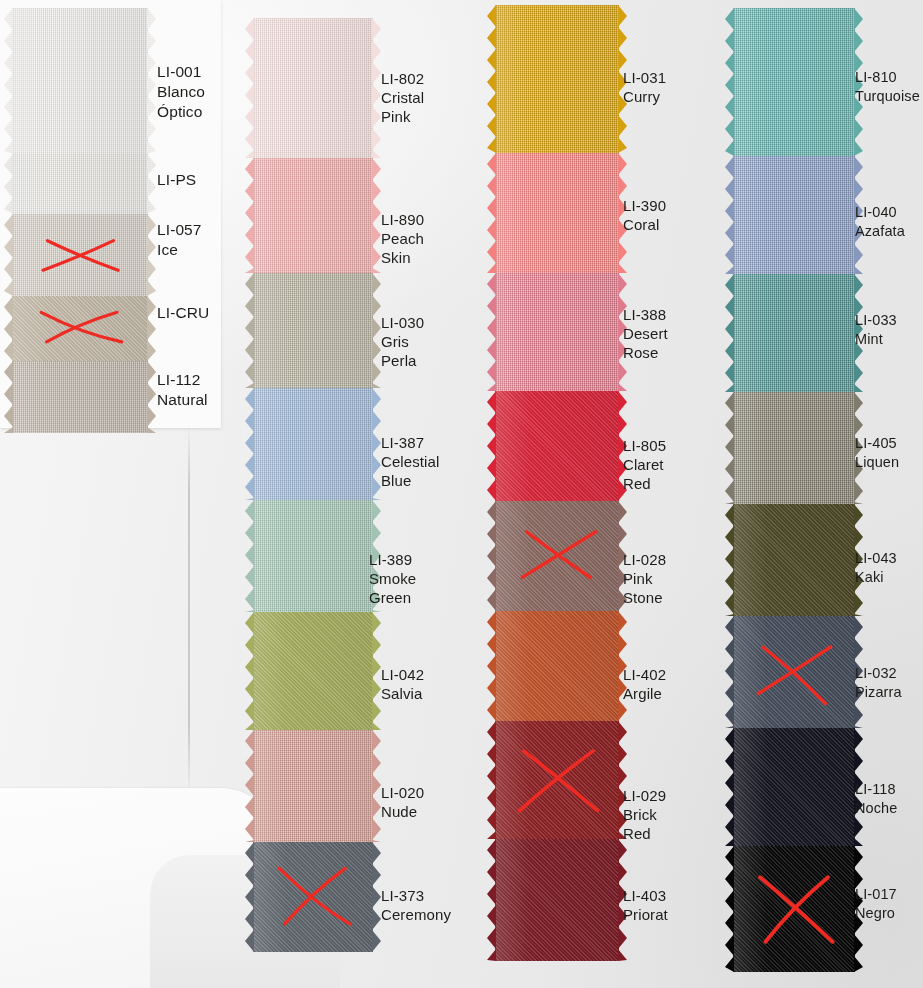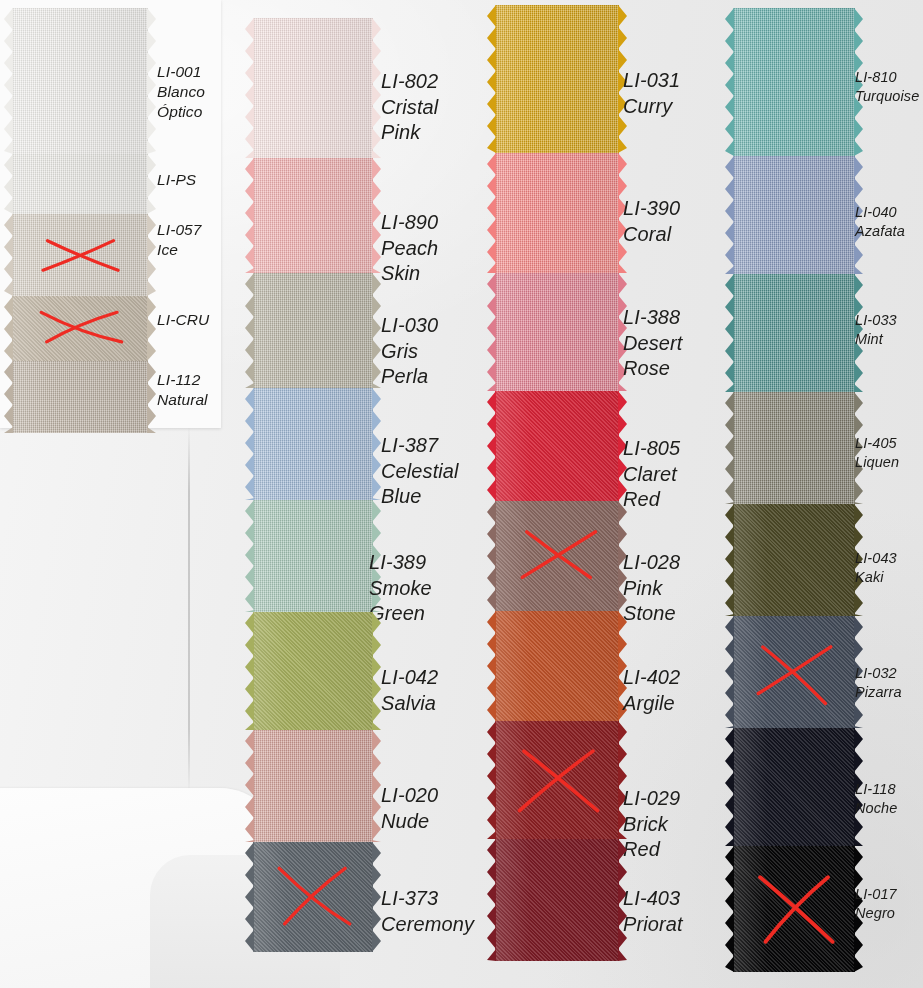--- a/index.html
+++ b/index.html
@@ -136,27 +136,26 @@
   }
 
   
   .label {
     position: absolute;
     font-family: "Liberation Sans", sans-serif;
     color: #1d1d1b;
     line-height: 1.28;
     white-space: pre-line;
     letter-spacing: 0.1px;
-    font-style: italic;
   }
   .label .code { display: block; }
   .label .name { display: block; }
 
   #col-1 .label { font-size: 15.5px; }
-  #col-2 .label, #col-3 .label { font-size: 20px; }
+  #col-2 .label, #col-3 .label { font-size: 15px; }
   #col-4 .label { font-size: 14.5px; }
 </style>
 </head>
 <body>
 
 <div id="photo">
 
   <div class="wall-shade"></div>
   <div class="wall-seam"></div>
   <div class="surface-lo"></div>
@@ -210,21 +209,21 @@
           <path d="M9,0 L0,11 L9,22 L0,33 L9,44 L0,55 L9,65 L9,65 Z" fill="#c6bcac"></path>
         </svg>
         <svg class="pink-edge right" width="9" height="65" viewBox="0 0 9 65" preserveAspectRatio="none">
           <path d="M0,0 L9,11 L0,22 L9,33 L0,44 L9,55 L0,65 L0,65 Z" fill="#c6bcac"></path>
         </svg>
         <svg class="cross" width="84" height="36" viewBox="0 0 84 36" style="left: 27px; top: 14px;">
           <path d="M2.2,2.4 Q42,23.22 82.7,31.9" stroke="#ee2b23" stroke-width="3.2" stroke-linecap="round" fill="none"></path>
           <path d="M78.1,2.3 Q40.32,13.5 7.6,31.8" stroke="#ee2b23" stroke-width="3.2" stroke-linecap="round" fill="none"></path>
         </svg>
       </div>
-      <div class="label" style="left: 157px; top: 310px;"><span class="code">LI-CRU</span></div>
+      <div class="label" style="left: 157px; top: 303px;"><span class="code">LI-CRU</span></div>
       <div class="swatch" style="left: 12px; top: 361px; width: 136px; height: 72px;">
         <div class="swatch-body linen" style="--c: #bcb1a3;"></div>
         <div class="swatch-shade"></div>
         <svg class="pink-edge left" width="9" height="72" viewBox="0 0 9 72" preserveAspectRatio="none">
           <path d="M9,0 L0,11 L9,22 L0,33 L9,44 L0,55 L9,66 L0,72 L9,72 Z" fill="#bcb1a3"></path>
         </svg>
         <svg class="pink-edge right" width="9" height="72" viewBox="0 0 9 72" preserveAspectRatio="none">
           <path d="M0,0 L9,11 L0,22 L9,33 L0,44 L9,55 L0,66 L9,72 L0,72 Z" fill="#bcb1a3"></path>
         </svg>
       </div>

